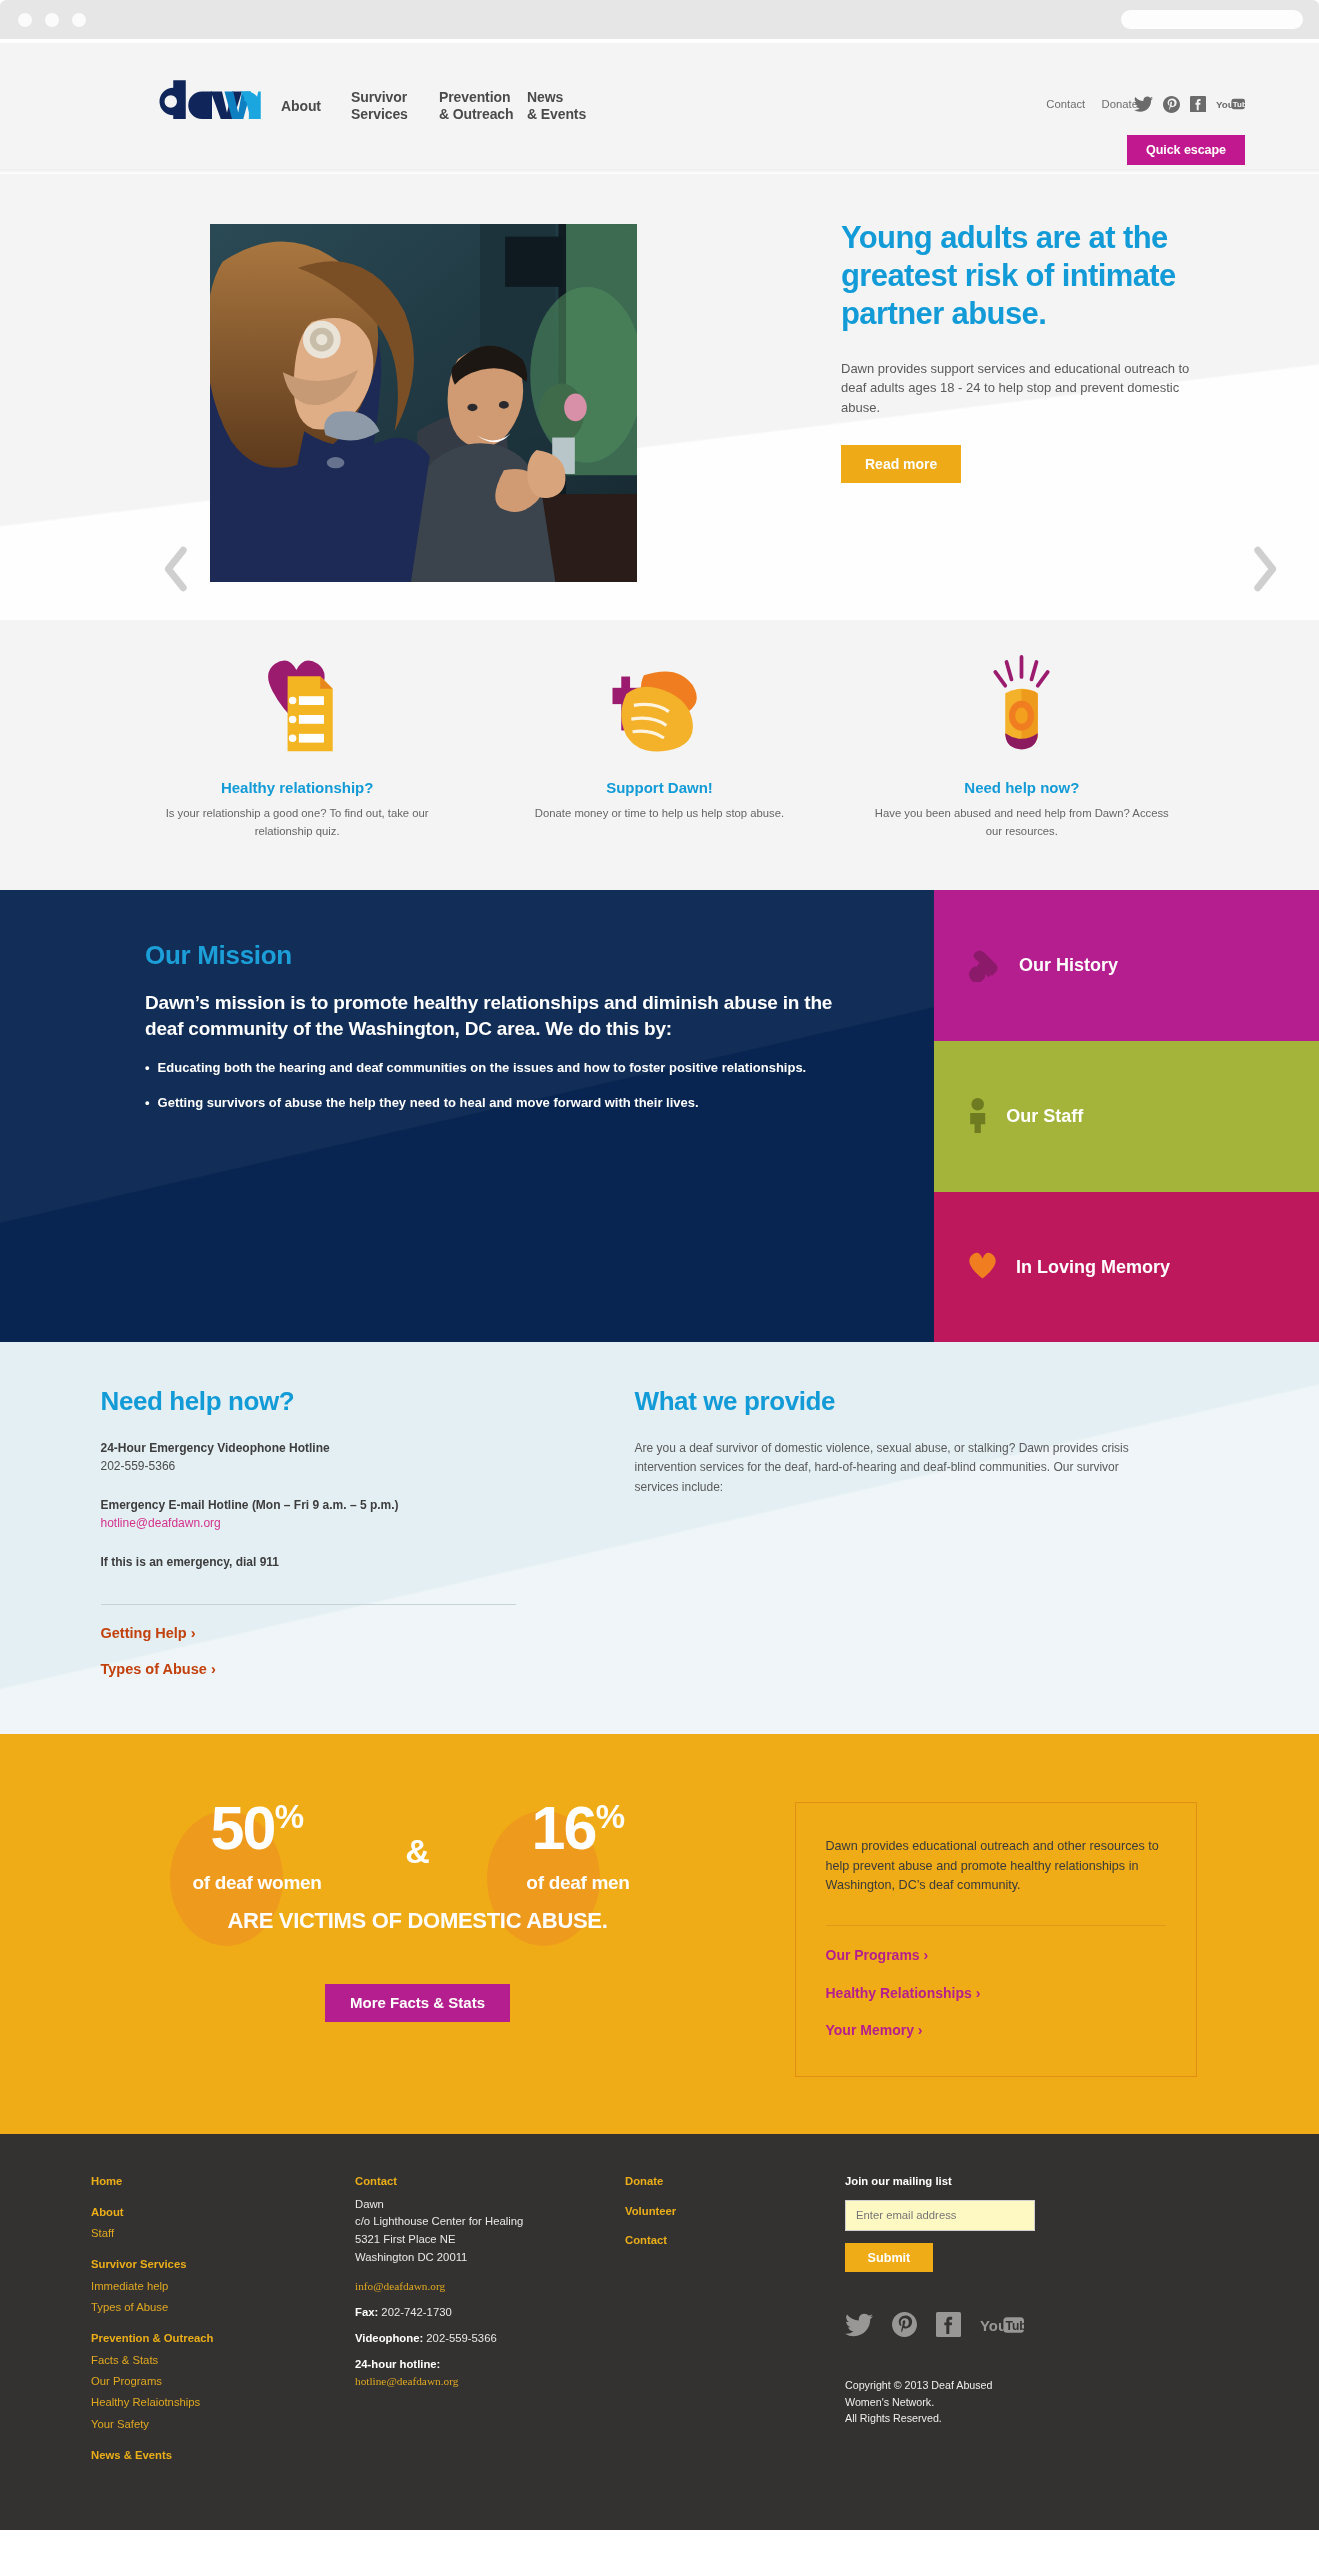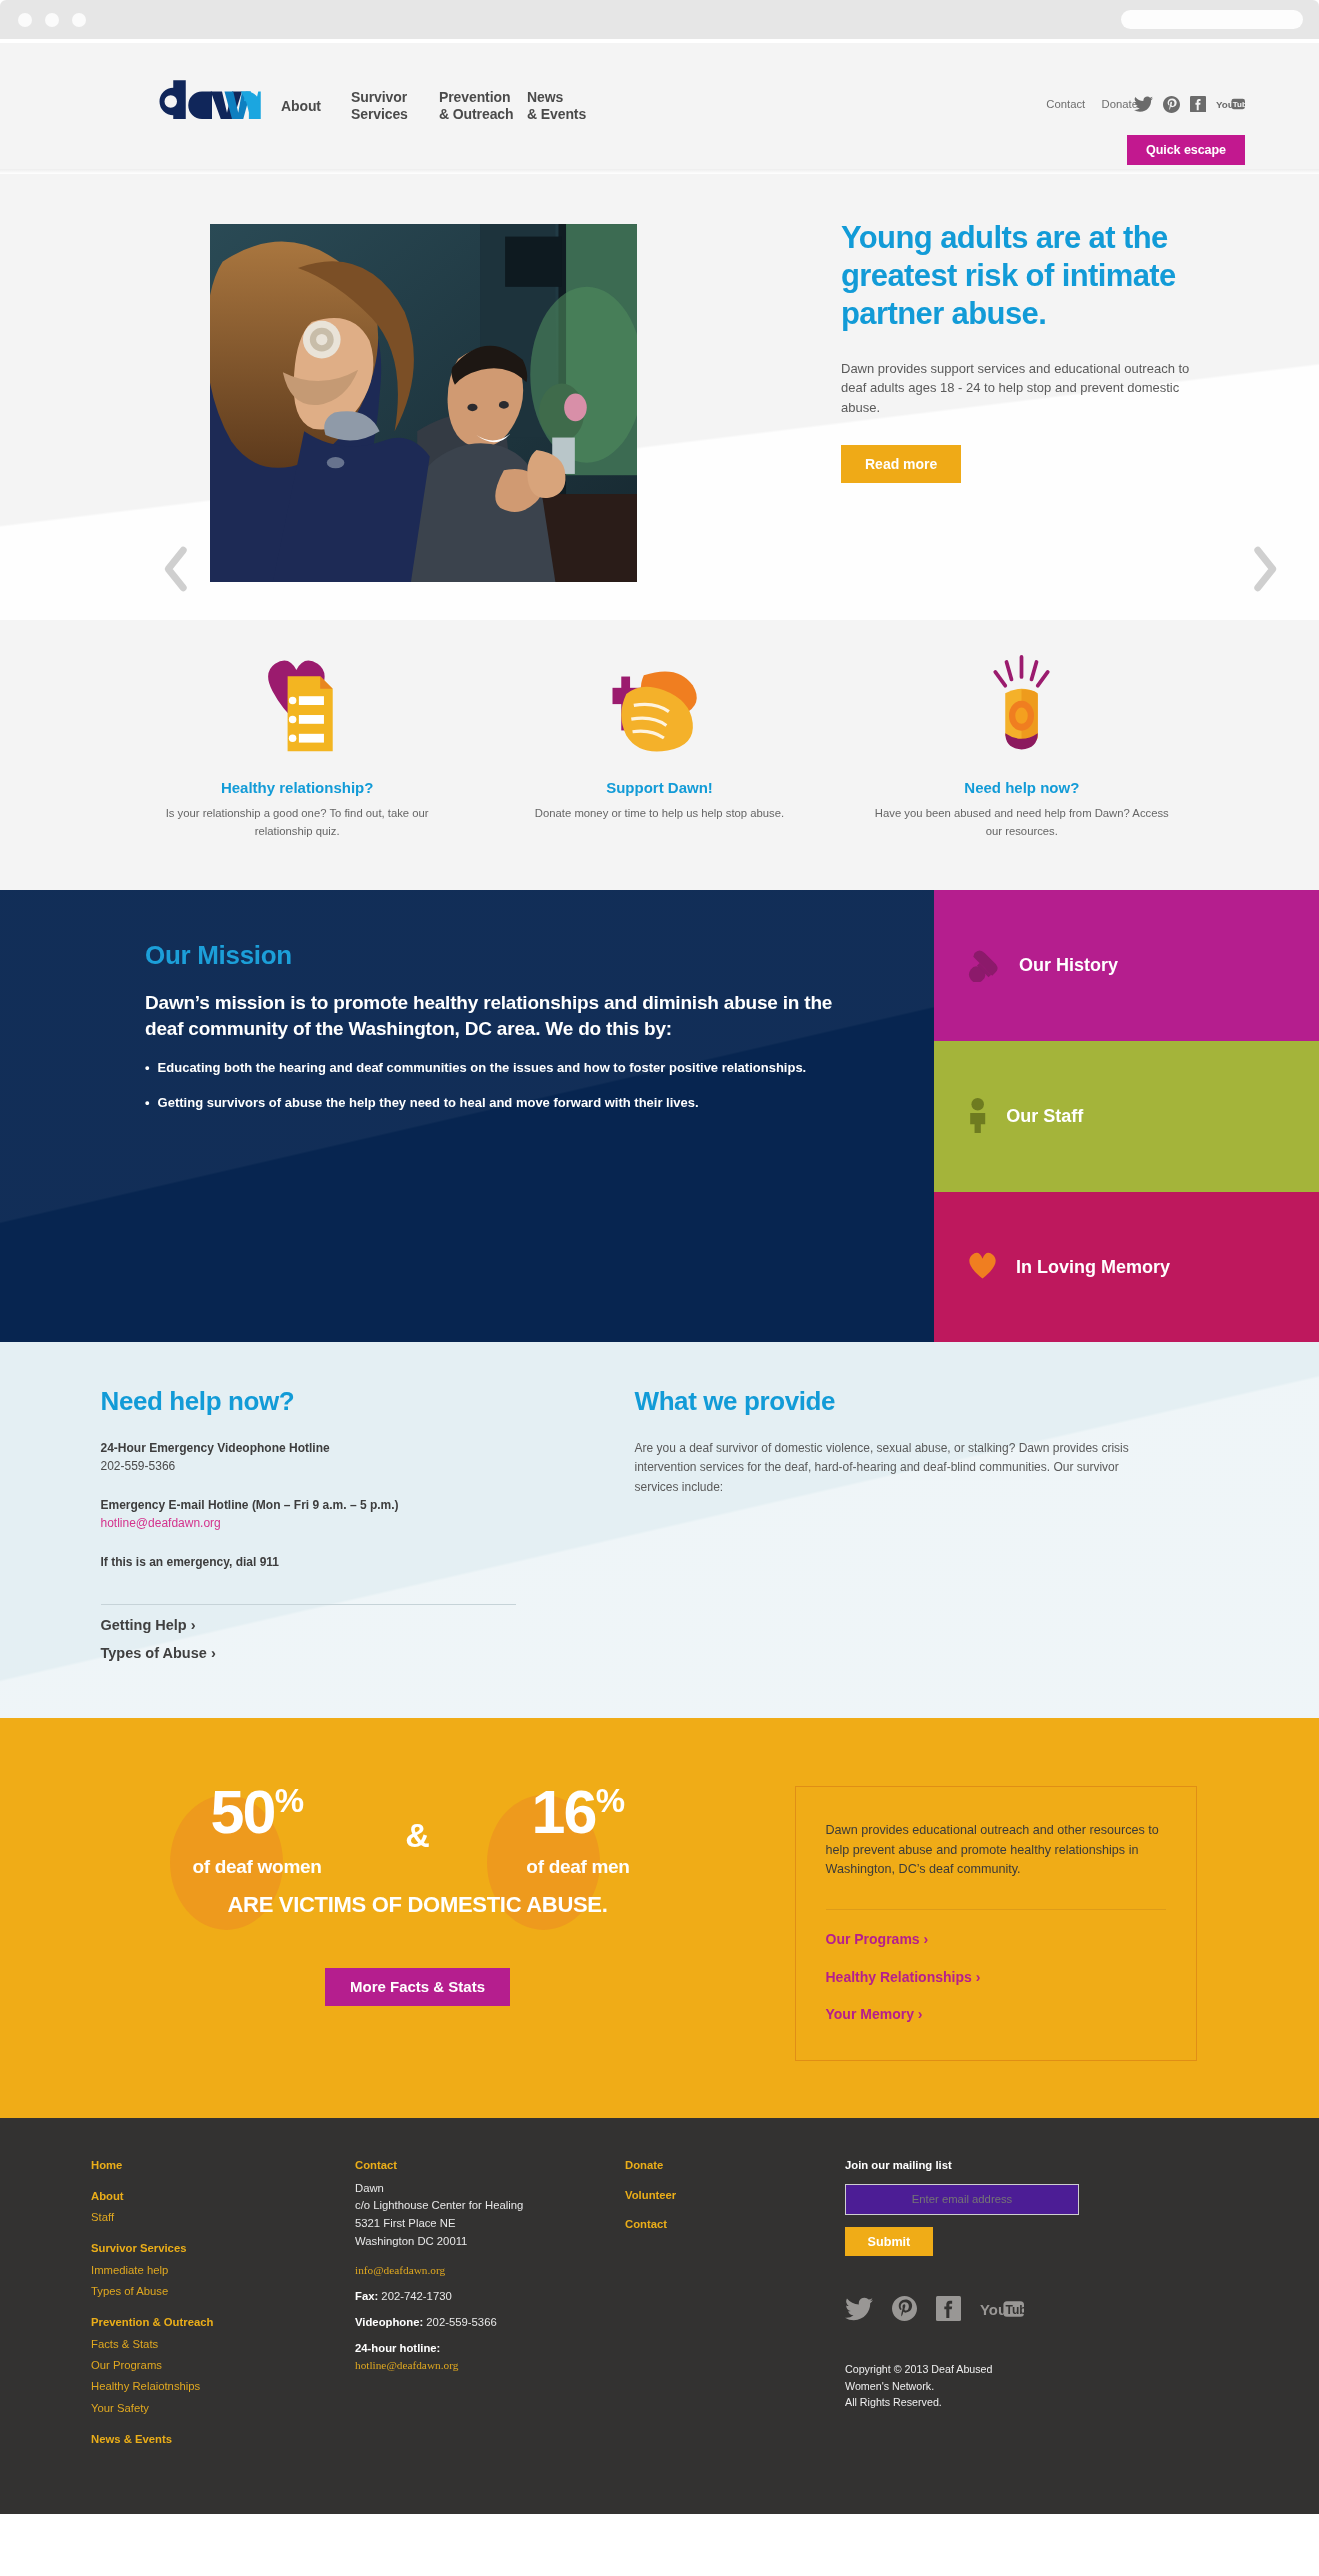--- a/index.html
+++ b/index.html
@@ -122,21 +122,21 @@
     pointer-events:none;
   }
   .help-inner { position:relative; width: 1118px; margin: 0 auto; display:flex; gap: 94px; }
   .help-left { width: 440px; }
   .help-right { width: 521px; }
   .sec-h { color:#129BD7; font-size: 26px; font-weight:700; letter-spacing:-0.4px; }
   .help-block { margin-top: 21.4px; font-size: 12px; line-height: 18px; color:#4a4a4a; }
   .help-block strong { color:#3d3d3d; }
   .help-mail { color:#D3328C; }
   .help-hr { border:none; border-top: 0.6px solid #c6d3d8; margin: 33px 0 0 0; width: 415px; }
-  .help-link { display:block; margin-top: 12px; color:#404040; font-size: 14.5px; font-weight:700; text-decoration:none; }
+  .help-link { display:block; margin-top: 20px; color:#c2410c; font-size: 14.5px; font-weight:700; text-decoration:none; }
   .provide-p { margin-top: 21.4px; font-size: 12px; line-height: 19.5px; color:#5a5a5a; }
   .provide-list { margin-top: 21.4px; list-style:none; }
   .provide-list li {
     color:#3d3d3d; font-size: 13px; font-weight:700; margin-bottom: 16.3px;
     position:relative; padding-left: 12.6px;
   }
   .provide-list li::before { content:"\2022"; position:absolute; left:0; top:0; }
 
   
   .stats { background:#F0AC17; padding: 44px 0 57px; }
@@ -171,24 +171,23 @@
   .fcol-4 { width: 377px; }
   .fhead { color:#EBAE19; font-size: 11.3px; font-weight:700; text-decoration:none; display:block; }
   .flink { color:#E0A820; font-size: 11.3px; text-decoration:none; display:block; margin-top: 9.4px; }
   .fgroup { margin-bottom: 19px; }
   .fbody { color:#e8e8e8; font-size: 11.3px; line-height: 17.6px; margin-top: 8.8px; }
   .fbody-strong { color:#fff; font-weight:700; }
   .fmail { color:#E0A820; text-decoration:none; display:block; margin-top: 14px; font-size: 11.3px; font-family: Liberation Serif, serif; }
   .fline { margin-top: 14px; color:#e8e8e8; font-size: 11.3px; }
   .mail-title { color:#fff; font-size: 11.3px; font-weight:700; }
   .mail-input {
-    display:block; margin-top: 12.6px; width: 234px; height: 31px; background:#4c1d95;
+    display:block; margin-top: 12.6px; width: 190px; height: 31px; background:#fef9c3;
     border: 0.6px solid #cfcfcf; padding: 0 10px; font-size: 11.3px; color:#8a8a8a;
     font-family: "Liberation Sans", sans-serif;
-    text-align: center;
   }
   .mail-submit {
     display:block; margin-top: 12.6px; background:#F0AC17; color:#fff; border:none; cursor:pointer;
     font-family:"Liberation Sans", sans-serif; font-weight:700; font-size: 12.6px; padding: 7.5px 22.6px;
   }
   .fsocial { display:flex; gap: 19px; margin-top: 40px; align-items:center; }
   .fsocial svg { fill:#999795; display:block; }
   .fcopy { color:#eeeeee; font-size: 10.7px; line-height: 16.3px; margin-top: 40px; }
 </style>
 </head>

